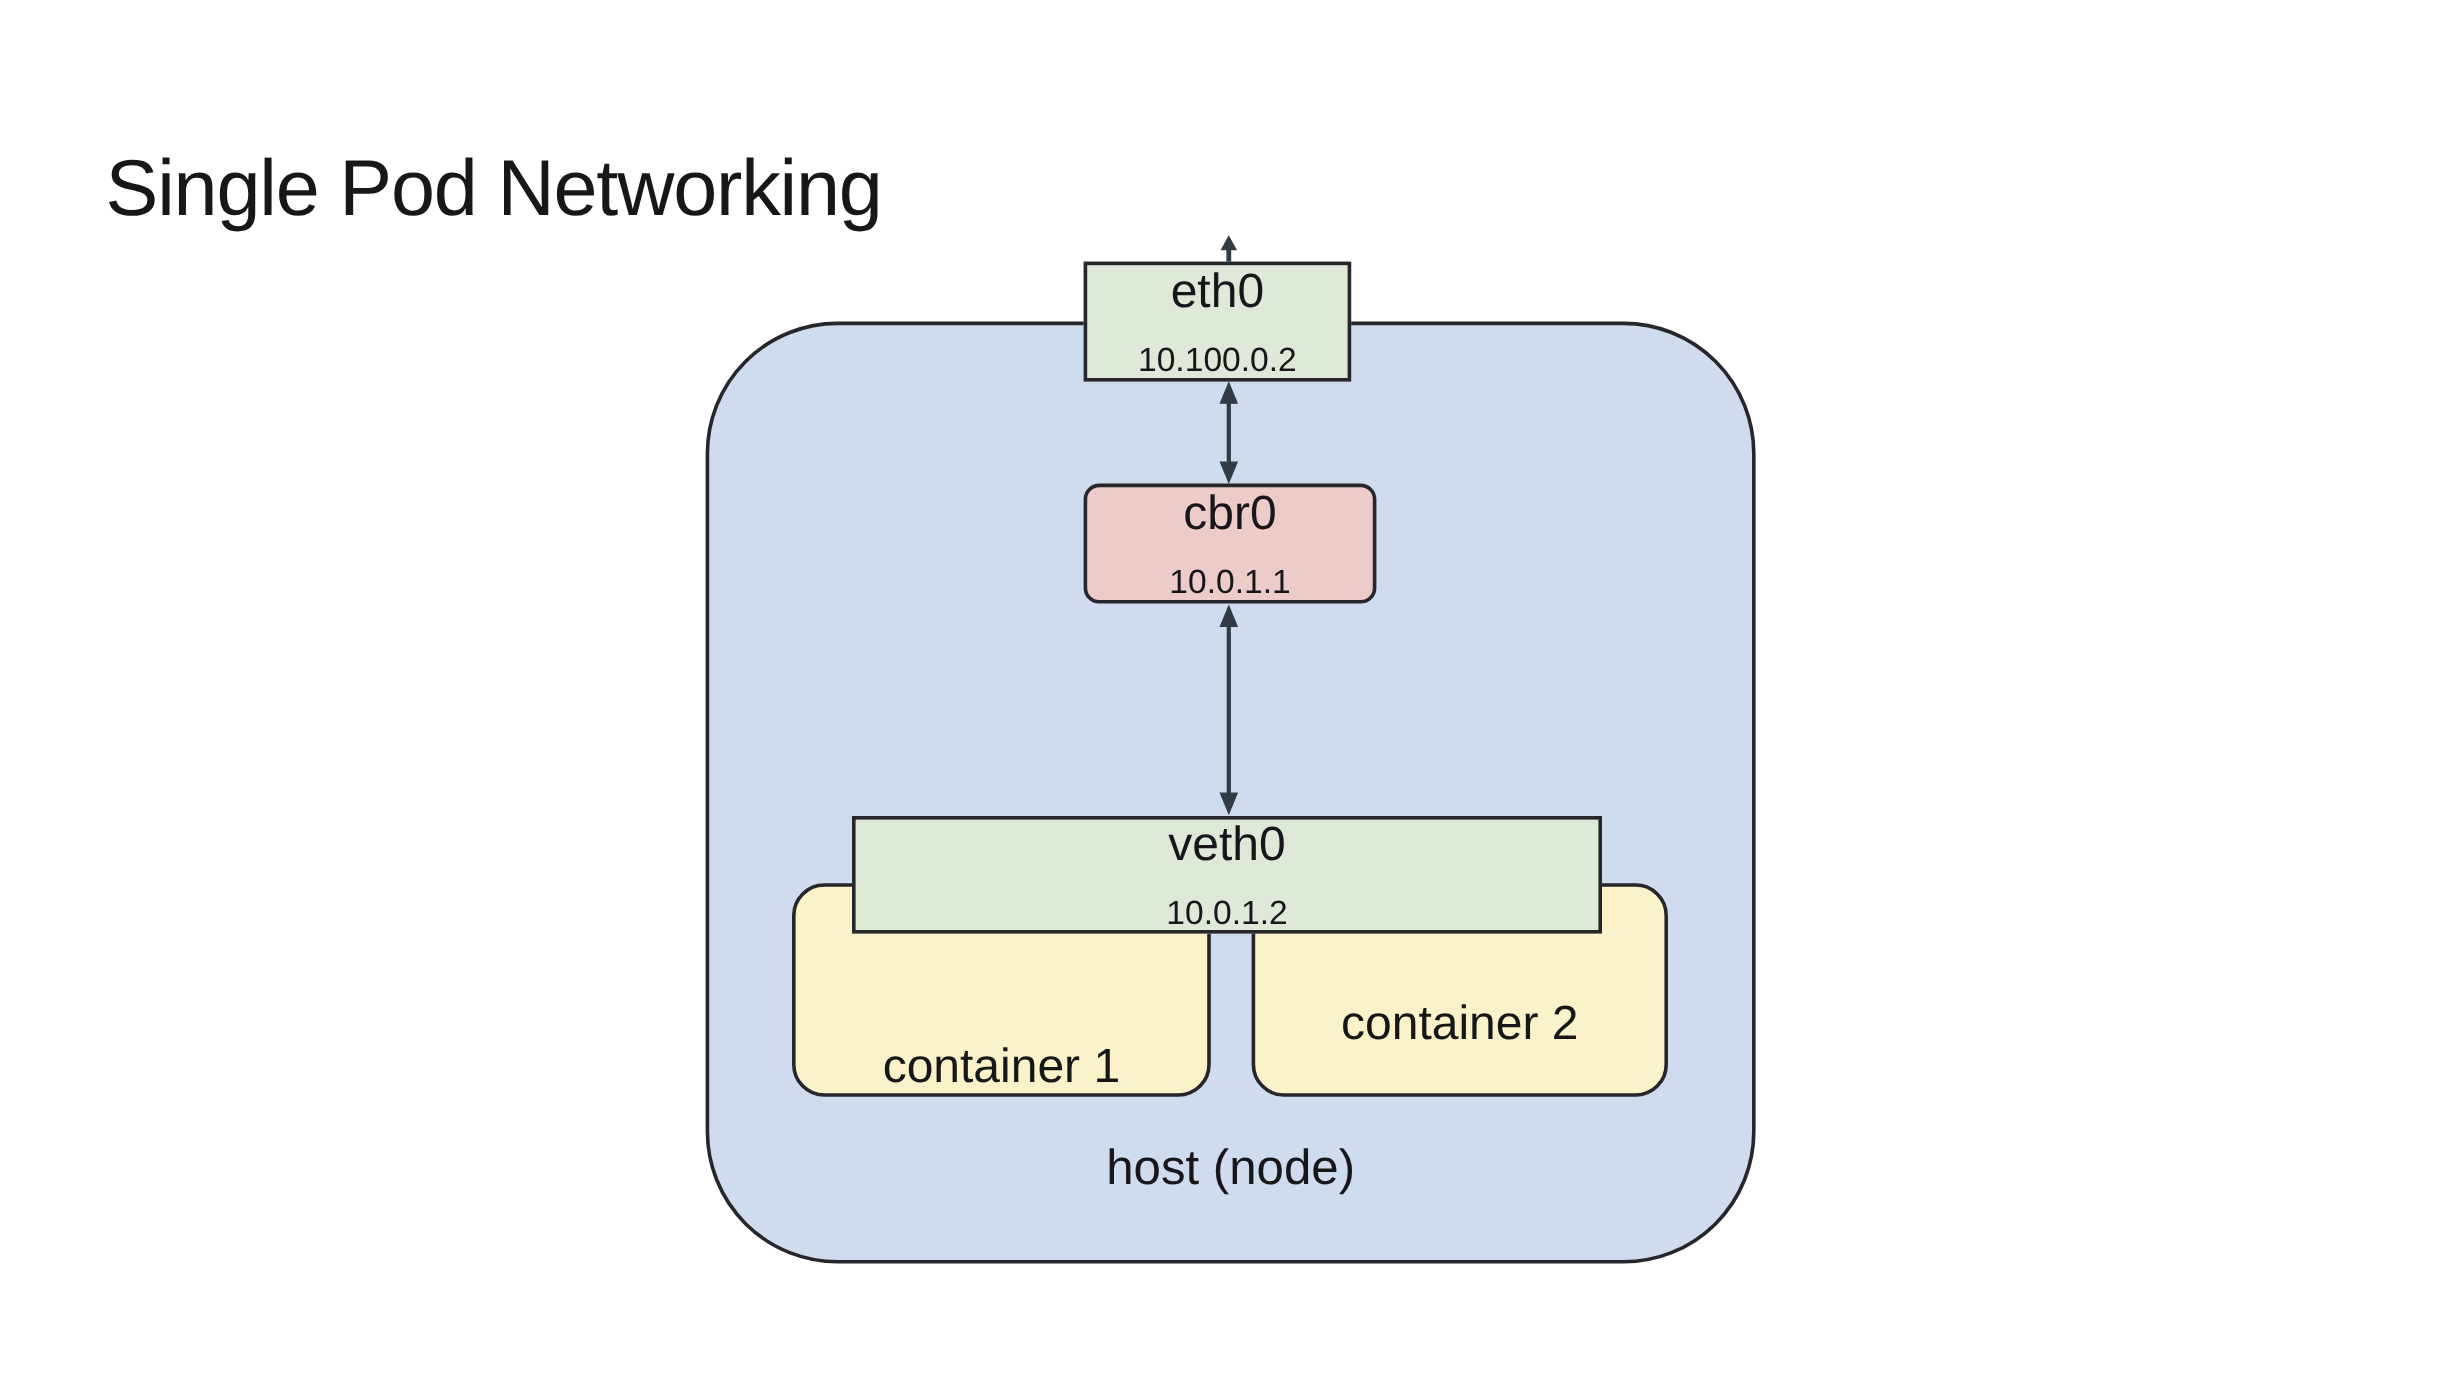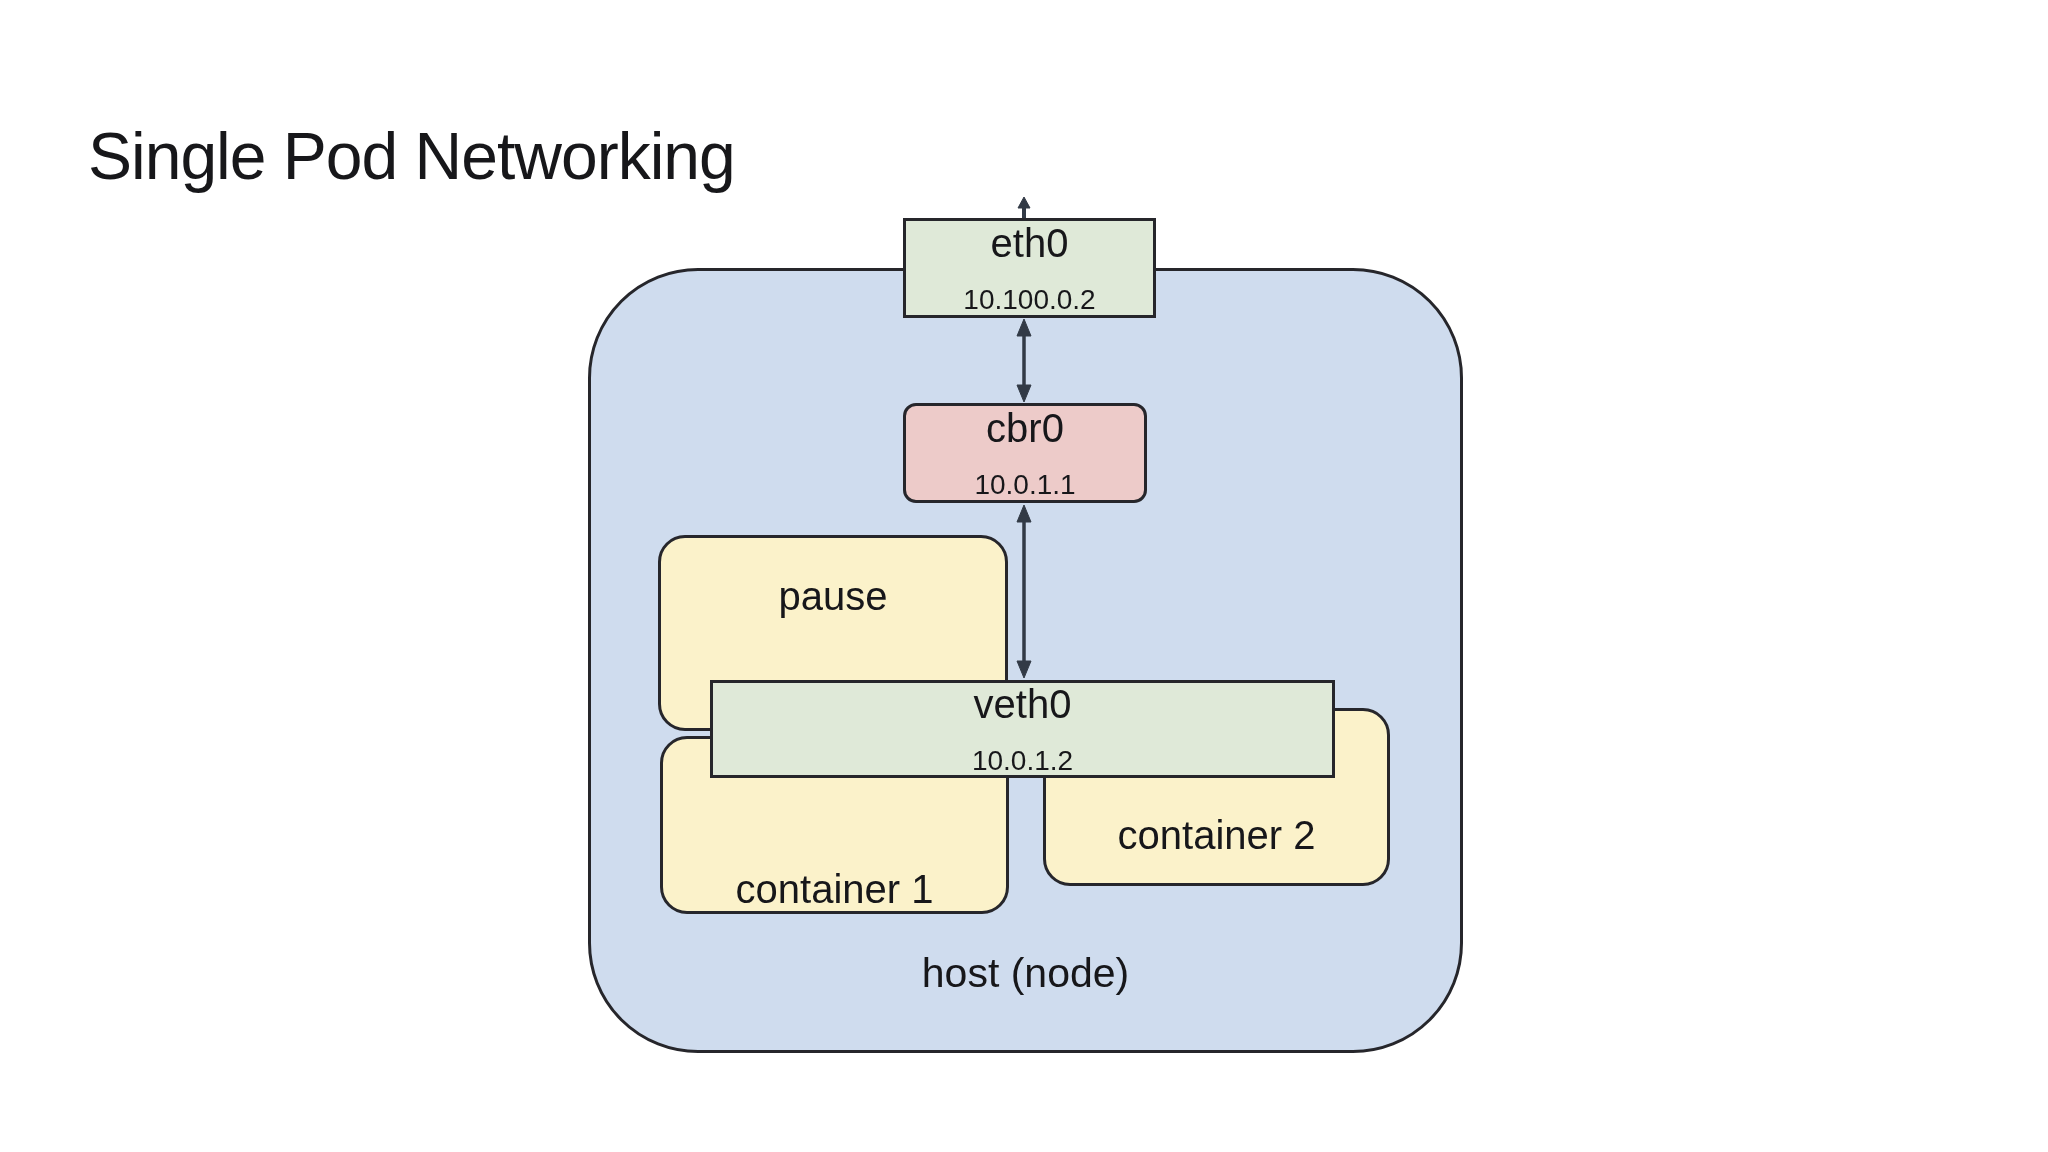--- a/index.html
+++ b/index.html
@@ -44,45 +44,42 @@
     position:absolute;box-sizing:border-box;
     border:3px solid var(--border);
     display:flex;flex-direction:column;align-items:center;justify-content:center;
     text-align:center;line-height:1.1;
   }
   .iface{background:var(--interface-fill);}
   .bridge{background:var(--bridge-fill);}
   .yellow{background:var(--container-fill);border-radius:27px;}
   .box .name{font-size:40px;}
   .box .ip{font-size:28px;margin-top:20px;}
-  .eth0{left:903px;top:218px;width:253px;height:100px;z-index:5;}
+  .eth0{left:903px;top:218px;width:223px;height:100px;z-index:5;}
   .cbr0{left:903px;top:403px;width:244px;height:100px;z-index:5;border-radius:13px;}
   .pause{left:658px;top:535px;width:350px;height:196px;z-index:2;
          justify-content:flex-start;padding-top:36px;}
   .veth0{left:710px;top:680px;width:625px;height:98px;z-index:3;}
   .container1{left:660px;top:736px;width:349px;height:178px;z-index:2;
               justify-content:flex-end;}
-  .container2{left:1043px;top:708px;width:347px;height:178px;z-index:2;
-              justify-content:flex-end;padding-bottom:26px;align-items:center;}
+  .container2{left:1043px;top:736px;width:347px;height:178px;z-index:2;
+              justify-content:flex-end;padding-bottom:36px;align-items:center;}
   .ylabel{font-size:40px;}
   .arrows{position:absolute;left:0;top:0;width:2048px;height:1152px;z-index:4;pointer-events:none;}
 </style>
 </head>
 <body>
 
 <div class="slide">
 
   <div class="slide-title">Single Pod Networking</div>
 
   <div class="host"></div>
   <div class="host-label">host (node)</div>
 
-  <div class="box yellow pause">
-    <div class="ylabel">pause</div>
-  </div>
 
   <div class="box yellow container1">
     <div class="ylabel">container 1</div>
   </div>
   <div class="box yellow container2">
     <div class="ylabel">container 2</div>
   </div>
 
   <div class="box iface veth0">
     <div class="name">veth0</div>

